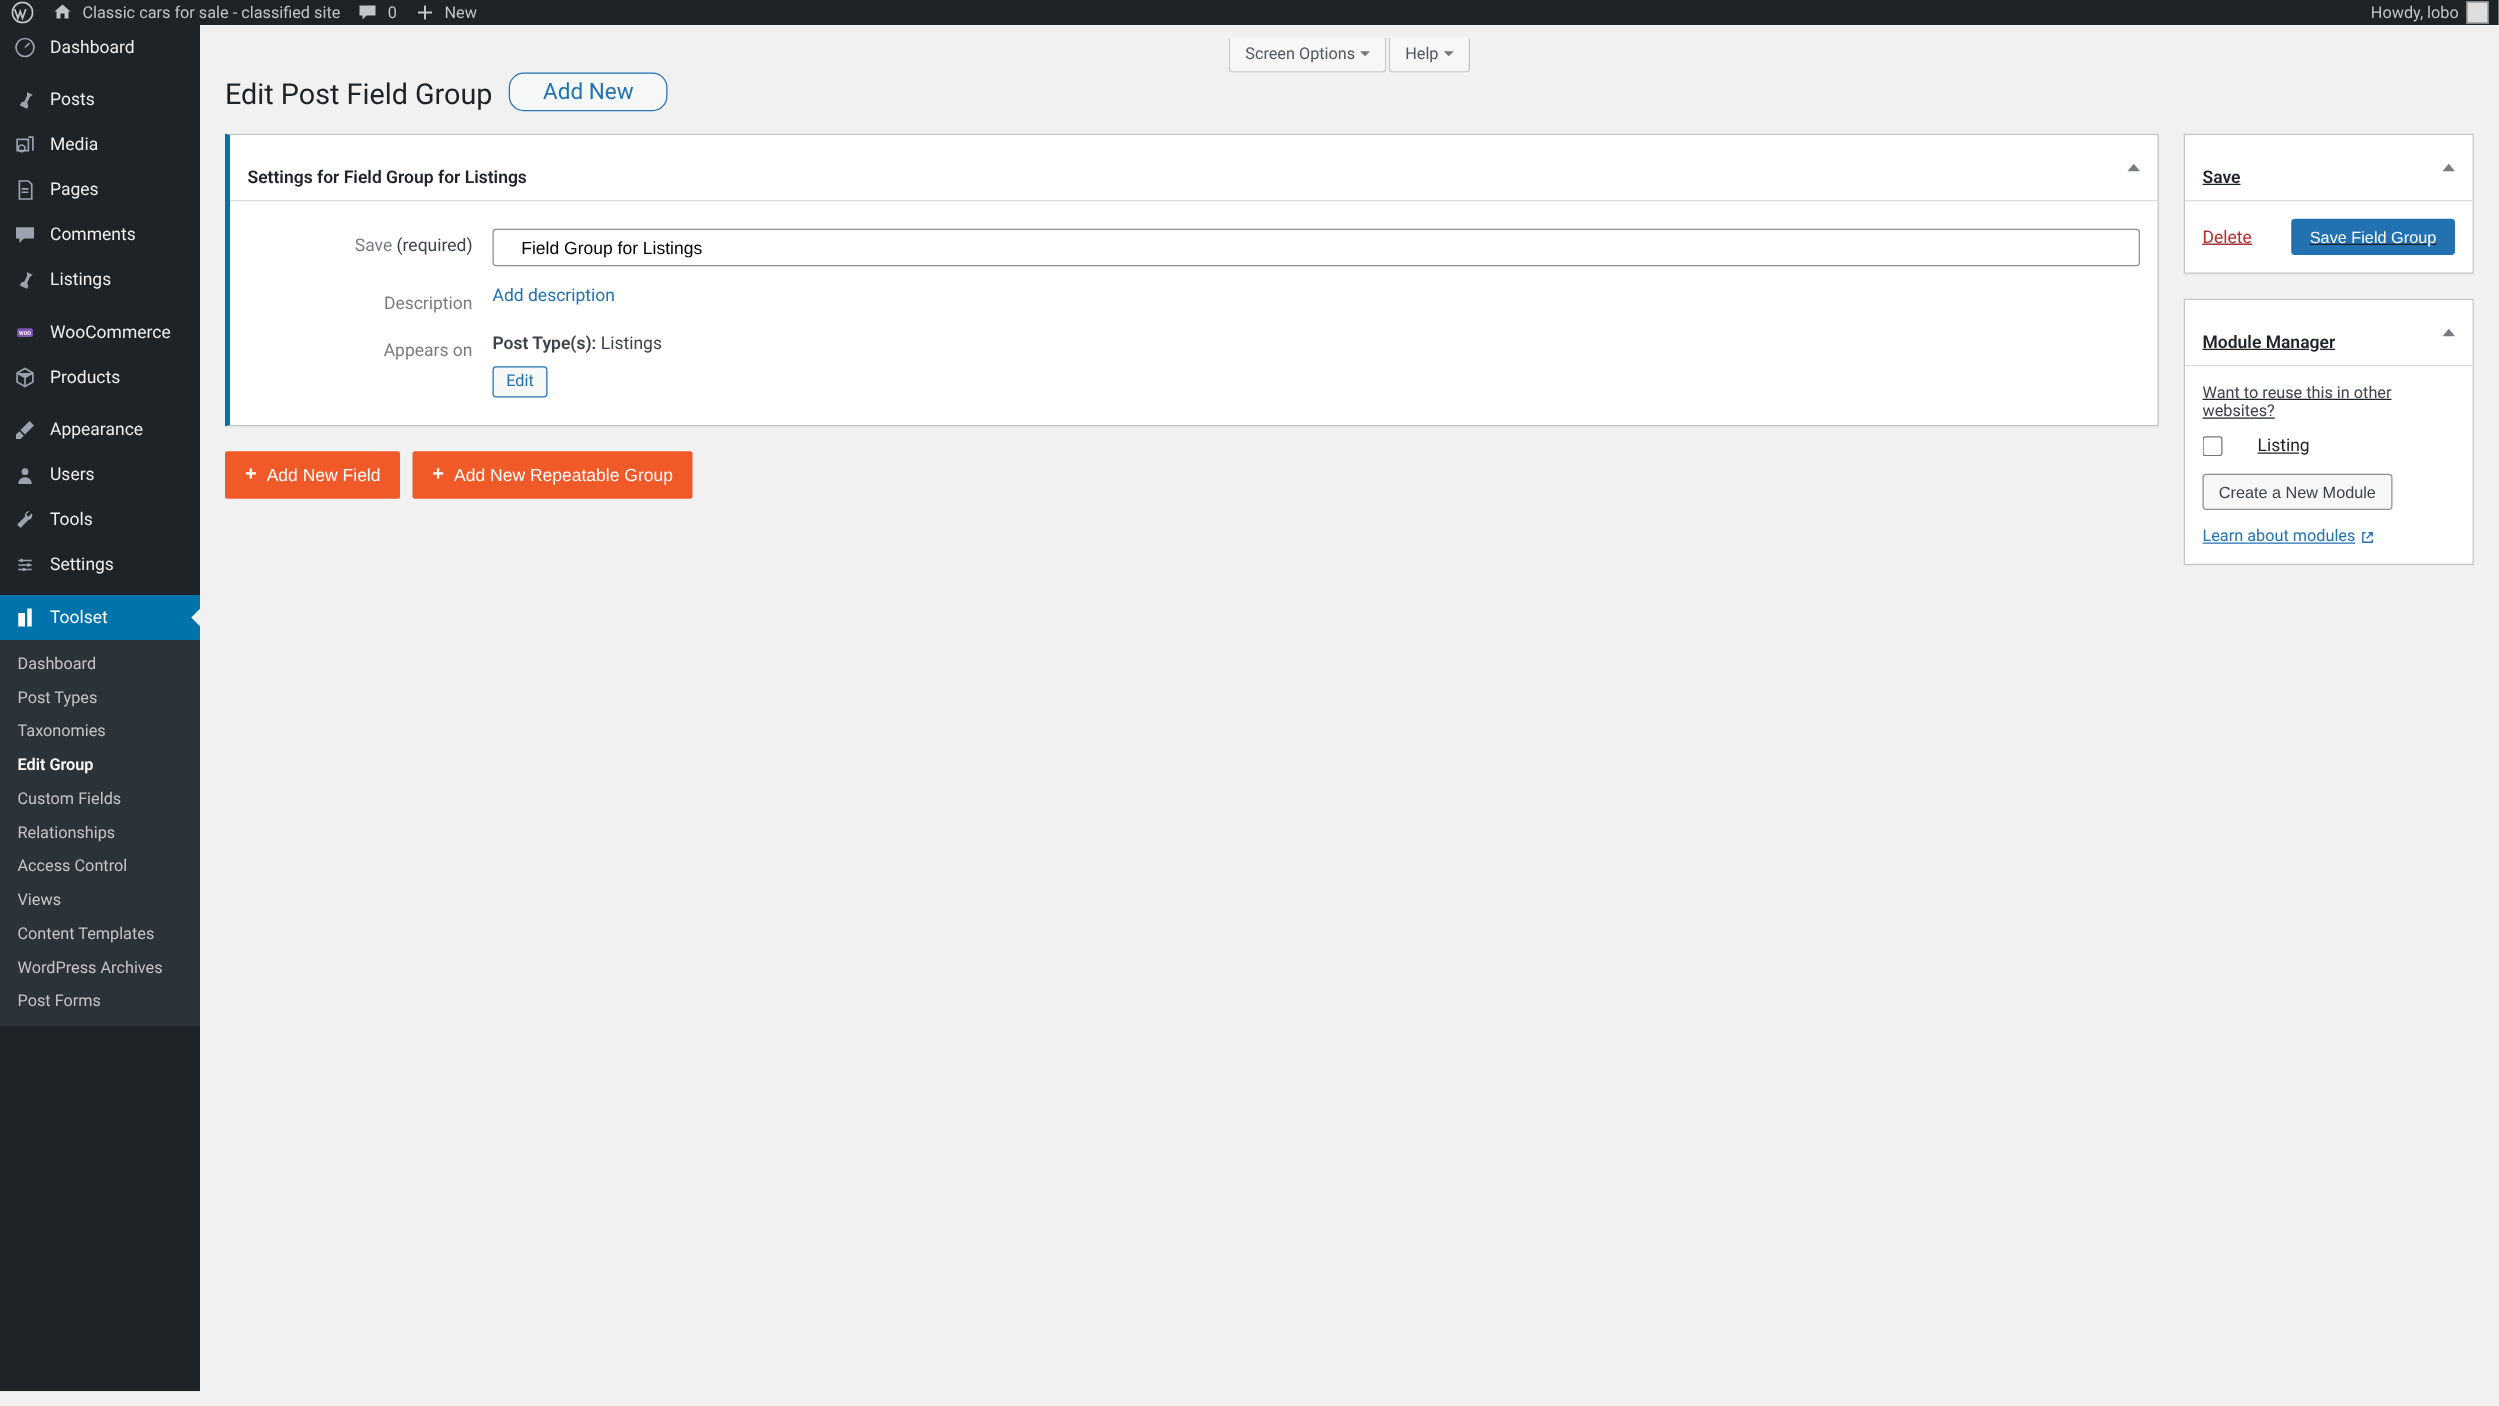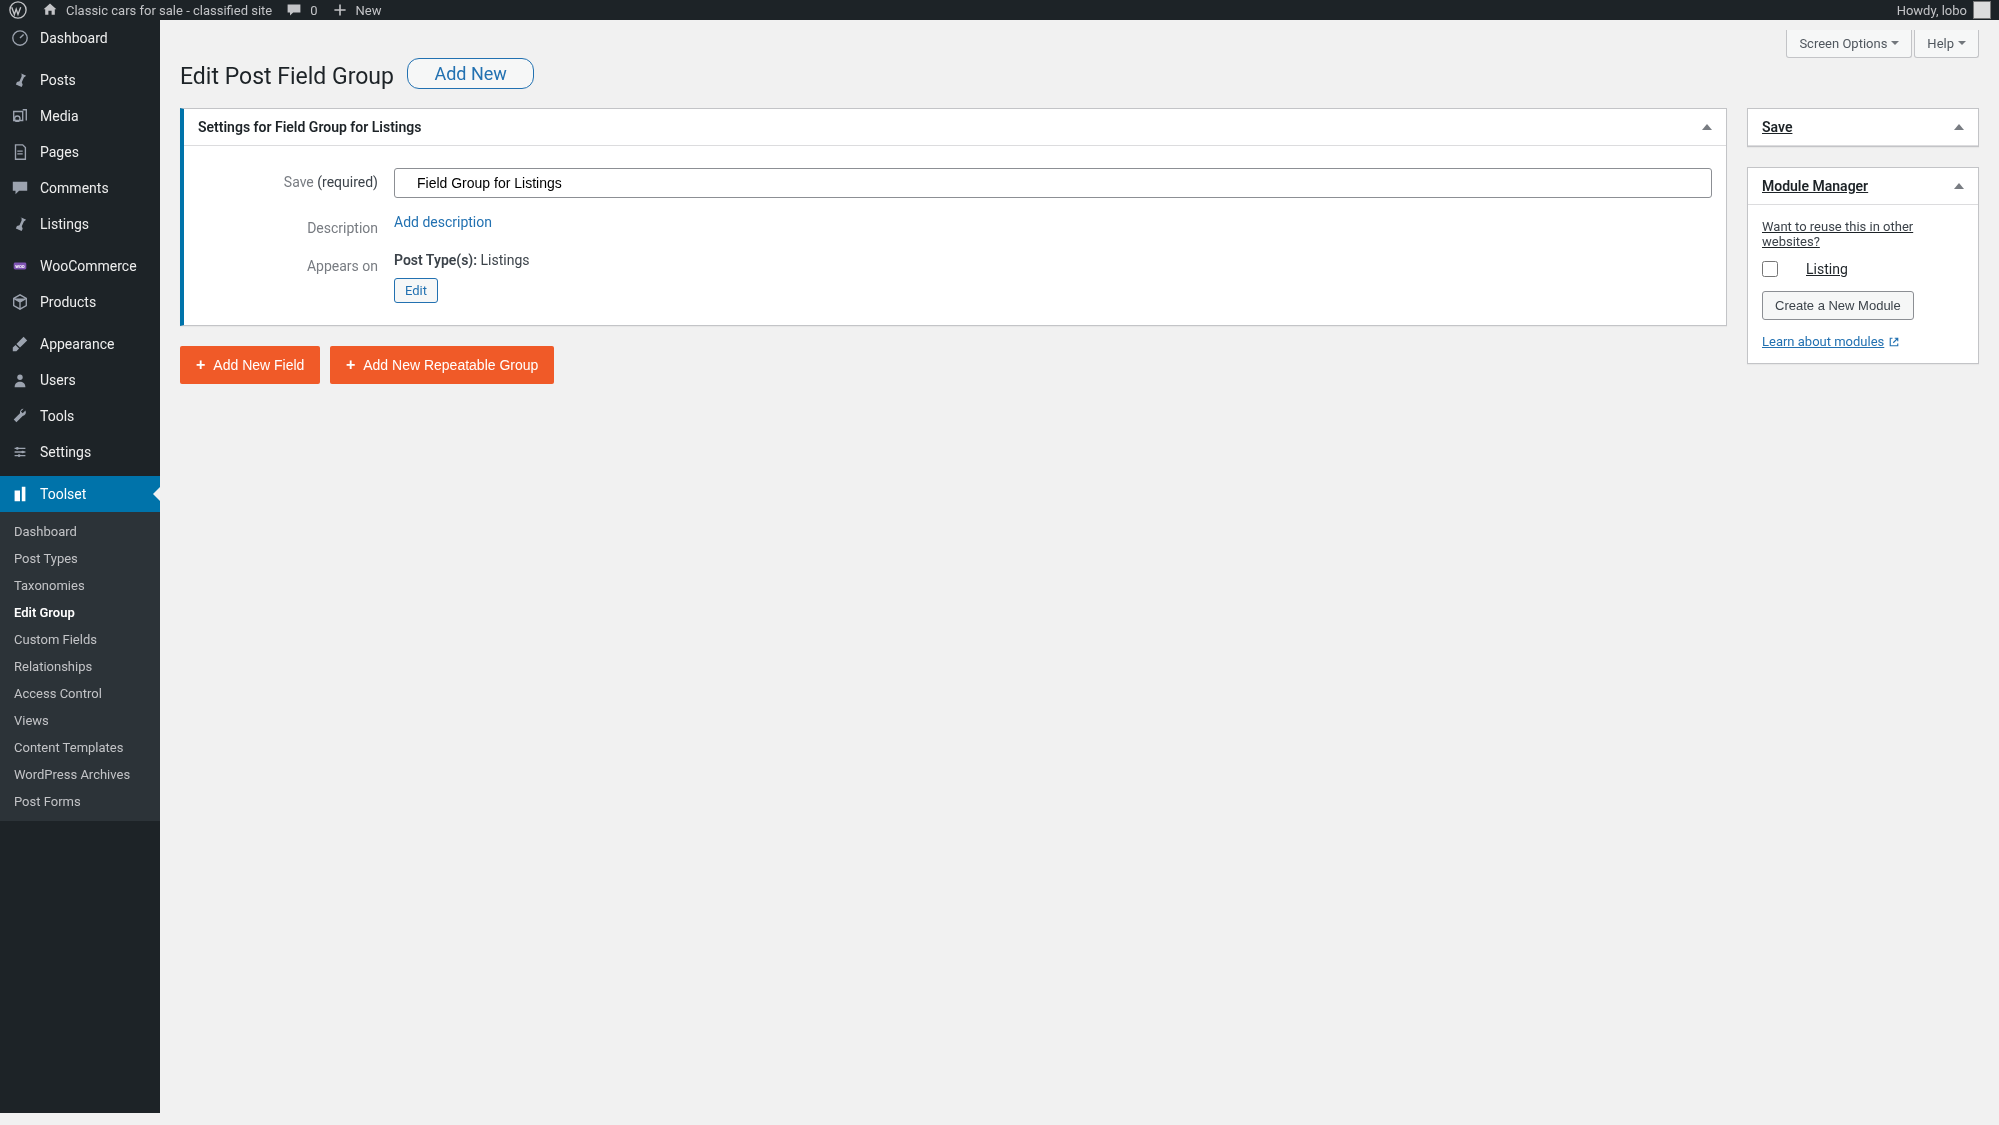--- a/index.html
+++ b/index.html
@@ -20,35 +20,35 @@
   .menu-item.active { background: #0073aa; color: #fff; position: relative; }
   .menu-item.active .micon { color: #fff; }
   .menu-item.active::after { content: ""; position: absolute; right: -1px; top: 50%; transform: translateY(-50%); border: 8px solid transparent; border-right-color: #f1f1f1; }
   .menu-separator { height: 6px; }
   .submenu { background: #2c3338; padding: 6px 0; }
   .submenu-item { padding: 6px 14px; font-size: 13px; color: #c3c4c7; cursor: pointer; }
   .submenu-item.current { color: #fff; font-weight: 600; }
 
   
   .content { flex: 1; padding: 10px 20px 20px 20px; position: relative; }
-  .top-options { display: flex; justify-content: flex-end; gap: 2px; }
+  .top-options { display: flex; justify-content: center; gap: 2px; }
   .top-tab { background: #f6f7f7; border: 1px solid #c3c4c7; border-top: none; padding: 6px 12px; font-size: 13px; color: #50575e; cursor: pointer; display: flex; align-items: center; gap: 4px; border-radius: 0 0 3px 3px; }
   .caret-down { border: 4px solid transparent; border-top-color: #72777c; display: inline-block; margin-top: 3px; }
 
   h1.page-title { font-size: 23px; font-weight: 400; display: inline-block; margin-right: 10px; margin-top: 4px;}
   .add-new-btn { display: inline-block; padding: 4px 26px; border: 1px solid #2271b1; color: #2271b1; background: #f6f7f7; font-size: 18px; cursor: pointer; border-radius: 12px; vertical-align: 4px;}
 
   .columns { display: flex; gap: 20px; margin-top: 18px; align-items: flex-start; }
   .col-main { flex: 1; }
   .col-side { width: 232px; text-decoration: underline; }
 
   .postbox { background: #fff; border: 1px solid #c3c4c7; margin-bottom: 20px; box-shadow: 0 1px 1px rgba(0,0,0,.04); }
   .postbox.accent { border-left: 4px solid #0073aa; }
   .postbox-header { display: flex; justify-content: space-between; align-items: center; padding: 10px 14px; border-bottom: 1px solid #dcdcde; }
-  .postbox-header h2 { font-size: 14px; font-weight: 600; }
+  .postbox-header h2 { font-size: 14px; font-weight: 600; margin-top: 16px; }
   .toggle-indicator { width: 0; height: 0; border-left: 5px solid transparent; border-right: 5px solid transparent; border-bottom: 6px solid #787c82; cursor: pointer; }
   .postbox-body { padding: 14px; }
 
   .form-row { display: flex; align-items: flex-start; padding: 8px 0; gap: 16px; }
   .form-label { width: 180px; text-align: right; color: #787c82; padding-top: 6px; font-size: 14px;}
   .form-label .req { color: #3c434a; }
   .form-control { flex: 1; }
   input[type="text"].fg-name { width: 100%; padding: 6px 22px; border: 1px solid #8c8f94; border-radius: 3px; font-size: 14px; box-shadow: 0 0 0 1px rgba(0,0,0,0); background: #fff;}
   .link-add { color: #2271b1; text-decoration: none; cursor: pointer; }
   .appears-text { color: #3c434a; }
@@ -319,20 +319,24 @@
           <span>Add New Repeatable Group</span>
         </button>
       </div>
 
       <div class="col-side">
         <div class="postbox">
           <div class="postbox-header">
             <h2>Save</h2>
             <span class="toggle-indicator"></span>
           </div>
+          <div class="postbox-body side-actions">
+            <a class="delete-link">Delete</a>
+            <button class="primary-btn">Save Field Group</button>
+          </div>
         </div>
 
         <div class="postbox">
           <div class="postbox-header">
             <h2>Module Manager</h2>
             <span class="toggle-indicator"></span>
           </div>
           <div class="postbox-body module-body">
             <p>Want to reuse this in other websites?</p>
             <div class="checkbox-row">

